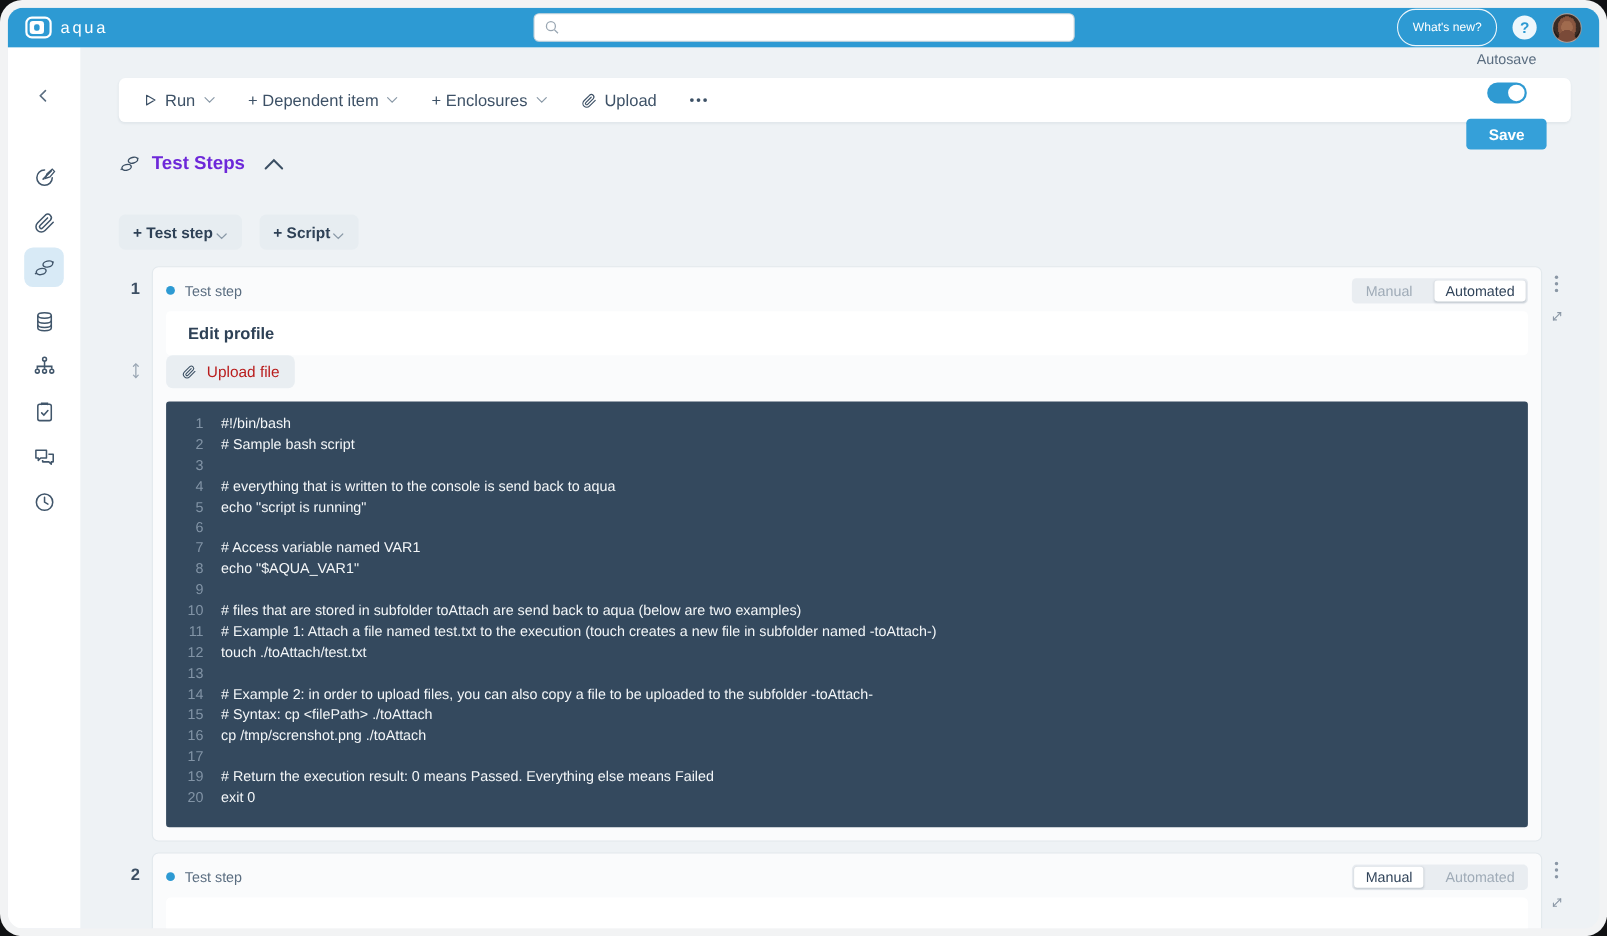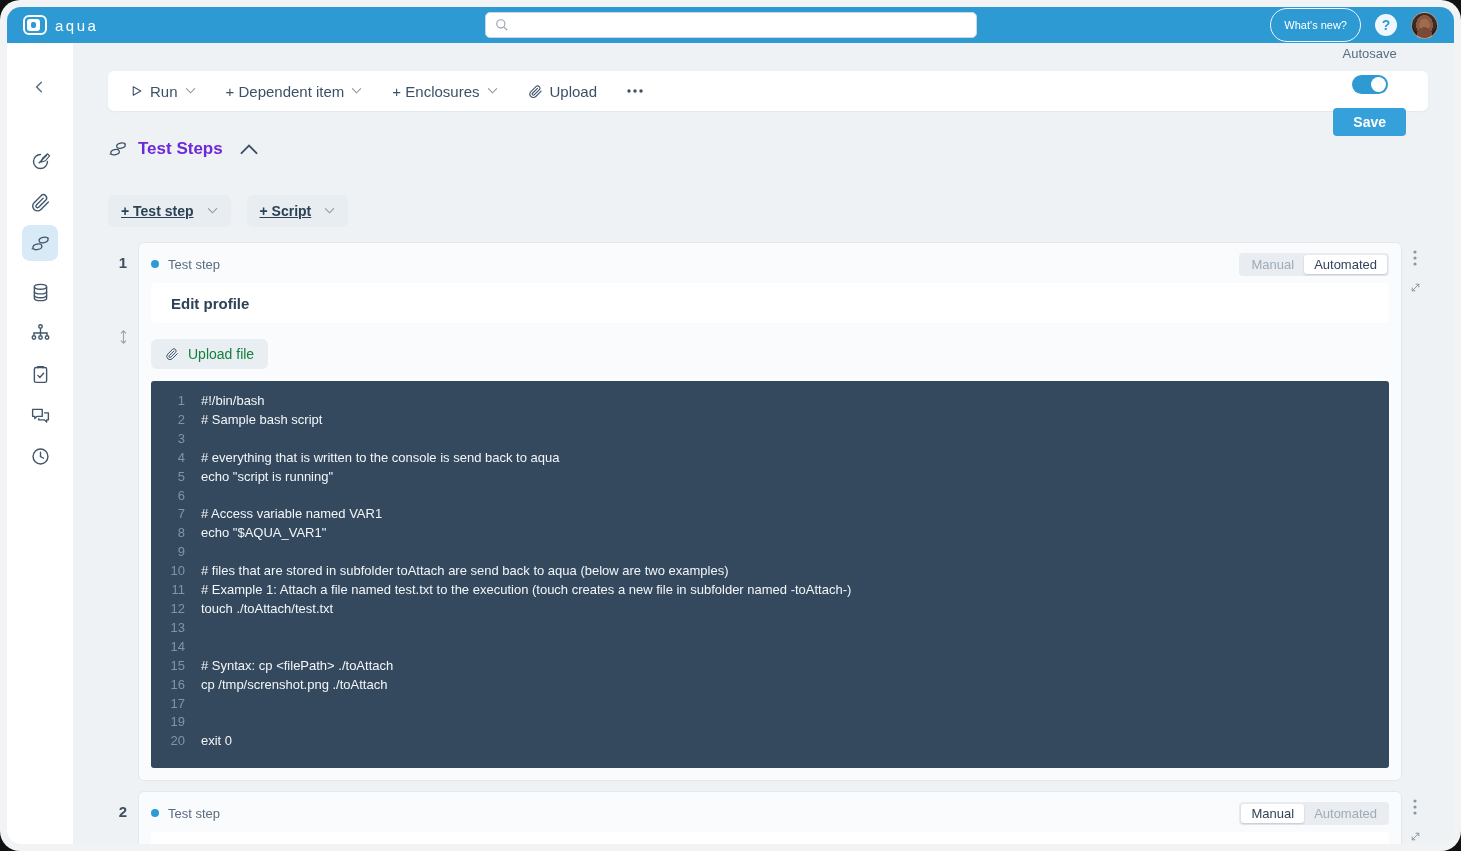--- a/index.html
+++ b/index.html
@@ -49,41 +49,41 @@
   .toggle .knob { position:absolute; right:2px; top:2px; width:15px; height:15px; border-radius:50%; background:#fff; }
   .save-btn { background:#35a0d9; color:#fff; border:none; border-radius:4px; font-size:14px; font-weight:bold; padding:6px 20px; cursor:pointer; font-family:inherit; }
 
   
   .section-header { margin-top:28px; display:flex; align-items:center; gap:10px; color:#6d28d9; }
   .section-header svg { width:20px; height:20px; color:#3c5064; }
   .section-title { font-size:17px; font-weight:bold; }
   .section-header .chev-up { color:#7d8c9a; margin-left:6px; }
 
   .add-row { margin-top:36px; display:flex; gap:16px; }
-  .add-btn { background:#e7edf1; border:none; border-radius:6px; padding:8px 13px; font-size:14px; font-weight:bold; color:#2e4156; display:flex; align-items:center; gap:13px; cursor:pointer; font-family:inherit;text-decoration:underline; }
+  .add-btn { background:#e7edf1; border:none; border-radius:6px; padding:8px 13px; font-size:14px; font-weight:bold; color:#2e4156; display:flex; align-items:flex-end; gap:2px; cursor:pointer; font-family:inherit; }
   .add-btn .chev { font-weight:normal; }
 
   
   .step-row { display:flex; margin-top:15px; }
   .step-left { width:30px; flex:none; display:flex; flex-direction:column; align-items:center; padding-top:12px; color:#3c4f63; }
   .step-num { font-size:15px; font-weight:bold; }
   .drag-handle { margin-top:58px; color:#9aa7b4; cursor:grab; }
   .step-card { flex:1; background:#fafbfc; border:1px solid #e2e8ec; border-radius:6px; padding:10px 12px 12px; min-width:0; }
   .step-side { width:26px; flex:none; display:flex; flex-direction:column; align-items:center; gap:16px; padding-top:8px; color:#8a97a5; }
   .step-side .icon-btn { cursor:pointer; display:flex; }
 
   .card-header { display:flex; align-items:center; height:22px; }
   .dot { width:8px; height:8px; border-radius:50%; background:#2d9ad3; flex:none; }
   .step-label { margin-left:9px; font-size:13px; color:#5a6d80; }
-  .seg { margin-left:auto; background:#e9edf1; border-radius:4px; padding:2px; display:flex; font-size:13px; }
+  .seg { margin-left:auto; background:#e9edf1; border-radius:4px; padding:2px; display:flex; font-size:13px;gap:10px; }
   .seg .opt { padding:2px 10px; border-radius:3px; color:#9fabb7; cursor:pointer; }
   .seg .opt.sel { background:#fff; color:#31445a; box-shadow:0 1px 2px rgba(30,50,70,.2); }
 
   .title-box { margin-top:8px; background:#fff; border-radius:4px; height:40px; display:flex; align-items:center; padding:0 20px; font-size:15px; font-weight:bold; color:#2e4156; }
-  .upload-file-btn { margin-top:16px; display:inline-flex; align-items:center; gap:9px; background:#e9eef2; border:none; border-radius:6px; padding:7px 14px; font-size:14px; color:#15803d; cursor:pointer; font-family:inherit; }
+  .upload-file-btn { margin-top:0; display:inline-flex; align-items:center; gap:9px; background:#e9eef2; border:none; border-radius:6px; padding:7px 14px; font-size:14px; color:#b91c1c; cursor:pointer; font-family:inherit; }
 
   .code-editor { margin-top:12px; background:#34495e; border-radius:3px; padding:11px 16px 17px 6px; overflow:hidden; }
   .code-line { display:flex; line-height:18.9px; font-size:13px; }
   .code-line .ln { width:28px; flex:none; text-align:right; color:#8294a6; }
   .code-line .code { margin-left:16px; color:#f3f6f8; white-space:pre; }
 
   .step-row.second { margin-top:10px; }
   .empty-title { margin-top:8px; background:#fff; border-radius:4px; height:44px; }
 
   svg { display:block; }
@@ -381,35 +381,37 @@
                   <div class="code-line">
                     <span class="ln">12</span>
                     <span class="code">touch ./toAttach/test.txt</span>
                   </div>
                   <div class="code-line">
                     <span class="ln">13</span>
                     <span class="code"></span>
                   </div>
                   <div class="code-line">
                     <span class="ln">14</span>
+                    <span class="code"># Example 2: in order to upload files, you can also copy a file to be uploaded to the subfolder -toAttach-</span>
                   </div>
                   <div class="code-line">
                     <span class="ln">15</span>
                     <span class="code"># Syntax: cp &lt;filePath&gt; ./toAttach</span>
                   </div>
                   <div class="code-line">
                     <span class="ln">16</span>
                     <span class="code">cp /tmp/screnshot.png ./toAttach</span>
                   </div>
                   <div class="code-line">
                     <span class="ln">17</span>
                     <span class="code"></span>
                   </div>
                   <div class="code-line">
                     <span class="ln">19</span>
+                    <span class="code"># Return the execution result: 0 means Passed. Everything else means Failed</span>
                   </div>
                   <div class="code-line">
                     <span class="ln">20</span>
                     <span class="code">exit 0</span>
                   </div>
                 </div>
           </div>
         </div>
         <div class="step-side">
           <span class="icon-btn">

